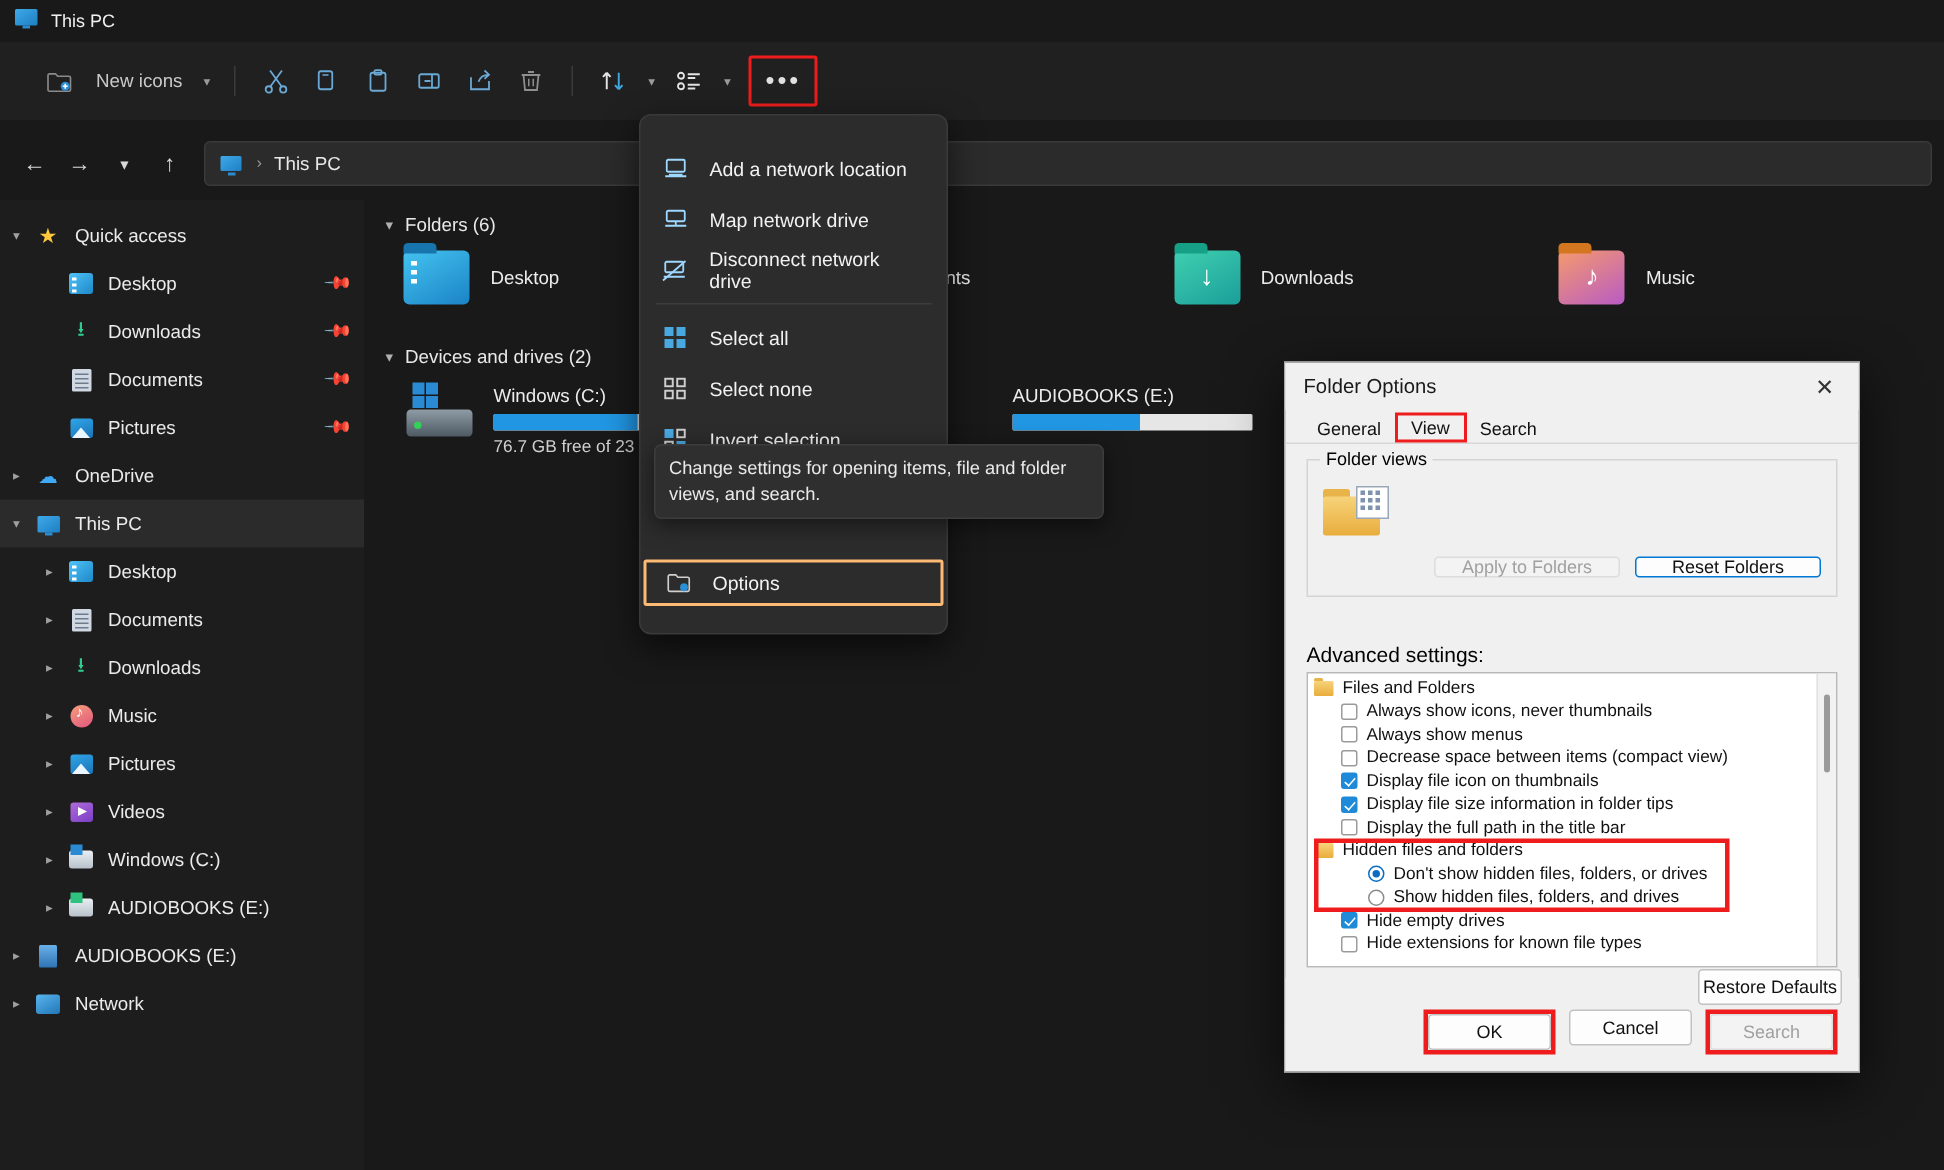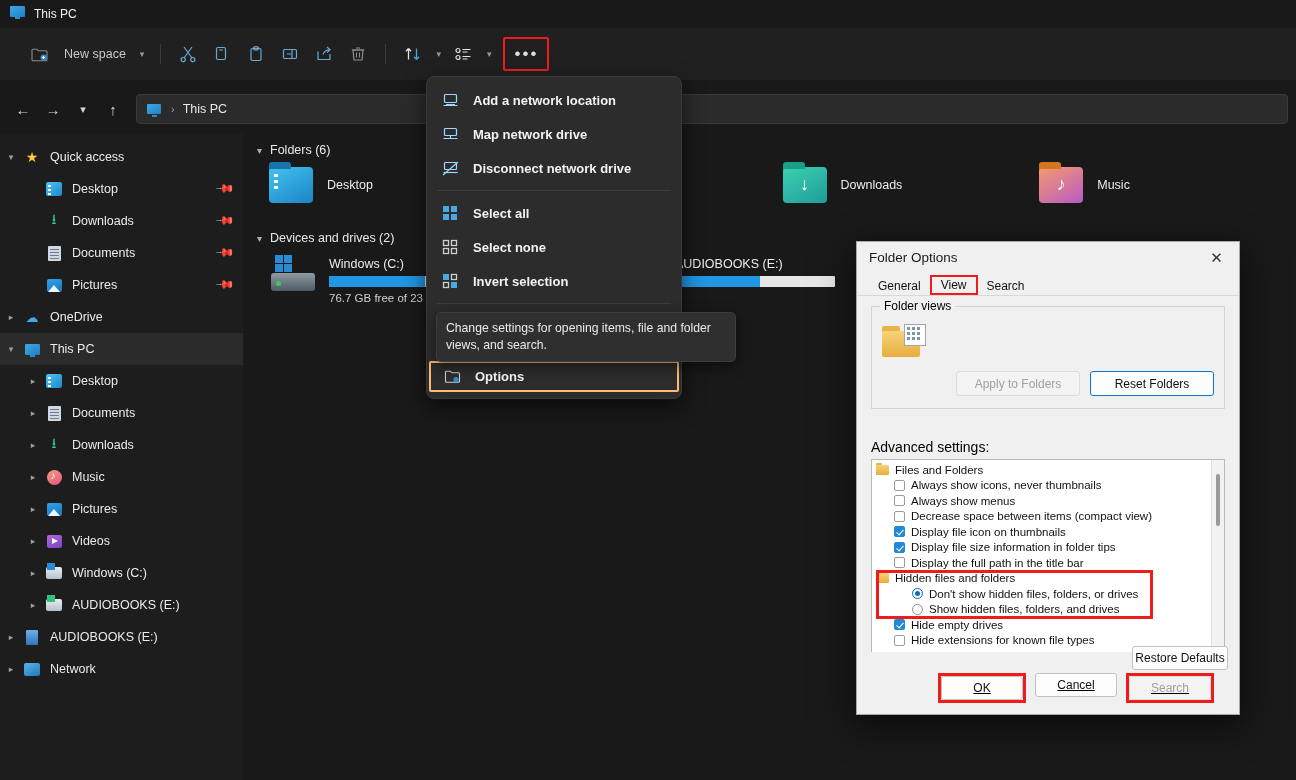--- a/index.html
+++ b/index.html
@@ -126,30 +126,30 @@
   .winlogo{position:absolute;left:6px;top:0;width:19px;height:18px;}
   .winlogo i{position:absolute;width:8px;height:8px;background:#2a8bd4;display:block;}
   .drive-info{display:flex;flex-direction:column;gap:5px;padding-top:2px;}
   .drive-name{font-size:12.5px;color:#ececec;}
   .bar{width:155px;height:11px;background:#e6e6e6;border-radius:1px;overflow:hidden;}
   .bar > span{display:block;height:100%;background:#2196e3;}
   .drive-free{font-size:11.5px;color:#d0d0d0;}
 
   
   .ctxmenu {
-    position:absolute; left:426px; top:76px; width:256px;
+    position:absolute; left:426px; top:76px; width:206px;
     background:#2c2c2c; border:1px solid #3a3a3a; border-radius:8px;
-    padding:6px 0; box-shadow:0 8px 22px rgba(0,0,0,.6); z-index:40;font-weight:bold;
+    padding:18px 0; box-shadow:0 8px 22px rgba(0,0,0,.6); z-index:40;
   }
   .ctx-item { height:34px; display:flex; align-items:center; gap:14px; padding:0 14px; font-size:13px; color:#f2f2f2; }
   .ctx-ico { width:18px; display:flex; align-items:center; justify-content:center; color:#8fd3ff; }
   .ctx-sep { height:1px; background:#3d3d3d; margin:5px 10px; }
   .ctx-item.highlight { border:2px solid #fdba74; border-radius:2px; height:31px; margin:0 2px; padding:0 12px; }
   .tooltip {
-    position:absolute; left:436px; top:312px; width:300px;
+    position:absolute; left:436px; top:296px; width:300px;
     background:#2f2f2f; border:1px solid #3d3d3d; border-radius:5px;
     padding:7px 9px; font-size:12.2px; line-height:17px; color:#eaeaea; z-index:45;
     box-shadow:0 4px 14px rgba(0,0,0,.5);
   }
 
   
   .dialog {
     position:absolute; left:856px; top:241px; width:384px; height:474px;
     background:#f0f0f0; color:#000; border:1px solid #a8a8a8;
     box-shadow:0 10px 34px rgba(0,0,0,.65); z-index:60;
@@ -167,21 +167,21 @@
   .fieldset { border:1px solid #d4d4d4; padding:10px 10px 12px 10px; position:relative; }
   .fs-legend { position:absolute; top:-8px; left:8px; background:#f0f0f0; padding:0 4px; font-size:12px; }
   .fv-row { display:flex; gap:14px; }
   .fv-icon { width:46px; height:38px; position:relative; flex:0 0 46px; margin-top:4px; }
   .fv-icon .fbody { position:absolute; left:0; bottom:2px; width:38px; height:26px; background:linear-gradient(#f7d37a,#e8ad3c); border-radius:2px; }
   .fv-icon .ftab { position:absolute; left:0; top:5px; width:18px; height:6px; background:#e8b44a; border-radius:2px 2px 0 0; }
   .fv-icon .grid { position:absolute; right:2px; top:3px; width:22px; height:22px; background:#fff; border:1px solid #9aa7b5; }
   .fv-icon .grid i { position:absolute; background:#7f93ad; }
   .fv-text { font-size:12px; line-height:16px; color:#101010; }
   .fv-btns { display:flex; gap:10px; margin-top:12px; justify-content:flex-end; }
-  .btn { height:25px; min-width:124px; font-size:12px; background:#fdfdfd; border:1px solid #c2c2c2;
+  .btn { height:14px; min-width:124px; font-size:12px; background:#fdfdfd; border:1px solid #c2c2c2;
          border-radius:3px; display:flex; align-items:center; justify-content:center; color:#111; }
   .btn.disabled { color:#a0a0a0; background:#f3f3f3; border-color:#dcdcdc; }
   .btn.focus { border:1px solid #0078d4; }
   .adv-label { font-size:14px; margin:30px 0 4px 0; }
   .listbox { border:1px solid #b9b9b9; background:#fff; height:197px; position:relative; overflow:hidden; }
   .li { height:15.5px; display:flex; align-items:center; font-size:11.5px; color:#111; padding-left:4px; }
   .li .fico { width:13px; height:10px; background:linear-gradient(#f7d37a,#e8ad3c); border-radius:1px; margin-right:6px; position:relative; }
   .li .fico::before{content:"";position:absolute;left:0;top:-2px;width:6px;height:2px;background:#e8b44a;border-radius:1px 1px 0 0;}
   .cb { width:11px; height:11px; border:1px solid #9b9b9b; background:#fff; border-radius:2px;
         margin:0 6px 0 18px; flex:0 0 11px; position:relative; }
@@ -189,21 +189,21 @@
   .cb.on::after { content:""; position:absolute; left:3px; top:1px; width:3px; height:6px;
                   border:solid #fff; border-width:0 1.6px 1.6px 0; transform:rotate(42deg); }
   .rb { width:11px; height:11px; border:1.6px solid #8d8d8d; border-radius:50%; background:#fff;
         margin:0 6px 0 36px; flex:0 0 11px; position:relative; }
   .rb.on { border-color:#0a6dc2; }
   .rb.on::after { content:""; position:absolute; left:2px; top:2px; width:5px; height:5px; border-radius:50%; background:#0a6dc2; }
   .scroll { position:absolute; right:0; top:0; width:13px; height:100%; background:#f2f2f2; border-left:1px solid #e0e0e0; }
   .scroll .thumb { position:absolute; left:4px; top:14px; width:4px; height:52px; background:#9a9a9a; border-radius:2px; }
   .hl-box { position:absolute; border:3px solid #ee1c1c; pointer-events:none; }
   .dlg-foot { position:absolute; left:0; right:0; bottom:0; height:62px; background:#f0f0f0;margin-top:31px; }
-  .foot-row { position:absolute; right:25px; bottom:11px; display:flex; gap:9px;text-decoration:underline; }
+  .foot-row { position:absolute; right:14px; bottom:11px; display:flex; gap:9px; }
   .btn.sm { min-width:82px; height:24px; }
   .btn-wrap.marked { border:3px solid #ee1c1c; padding:0; display:flex; }
   .restore-wrap { position:absolute; right:11px; bottom:44px; }
 </style>
 </head>
 <body>
 
 <div id="root">
 
   <div class="titlebar">
@@ -215,21 +215,21 @@
 
   <div class="toolbar">
     <div class="tbtn">
       <span class="icobox">
         <svg width="17" height="15" viewBox="0 0 17 15">
             <path d="M1 3.2a1 1 0 011-1h4l1.4 1.6H15a1 1 0 011 1v8a1 1 0 01-1 1H2a1 1 0 01-1-1z" fill="none" stroke="#8a8a8a" stroke-width="1.1"></path>
             <circle cx="12.5" cy="10.5" r="3" fill="#2b8fd6"></circle>
             <path d="M12.5 8.9v3.2M10.9 10.5h3.2" stroke="#fff" stroke-width="1.1"></path>
           </svg>
       </span>
-      <span class="lbl">New space</span>
+      <span class="lbl">New icons</span>
     </div>
     <span class="chev">▾</span>
     <div class="tsep"></div>
 
     <span class="icobox">
       <svg width="18" height="18" viewBox="0 0 18 18">
           <path d="M5 2l8 11M13 2L5 13" stroke="#6aa9d6" stroke-width="1.2" fill="none"></path>
           <circle cx="4.2" cy="14.6" r="2.1" fill="none" stroke="#6aa9d6" stroke-width="1.2"></circle>
           <circle cx="13.8" cy="14.6" r="2.1" fill="none" stroke="#6aa9d6" stroke-width="1.2"></circle>
         </svg>

